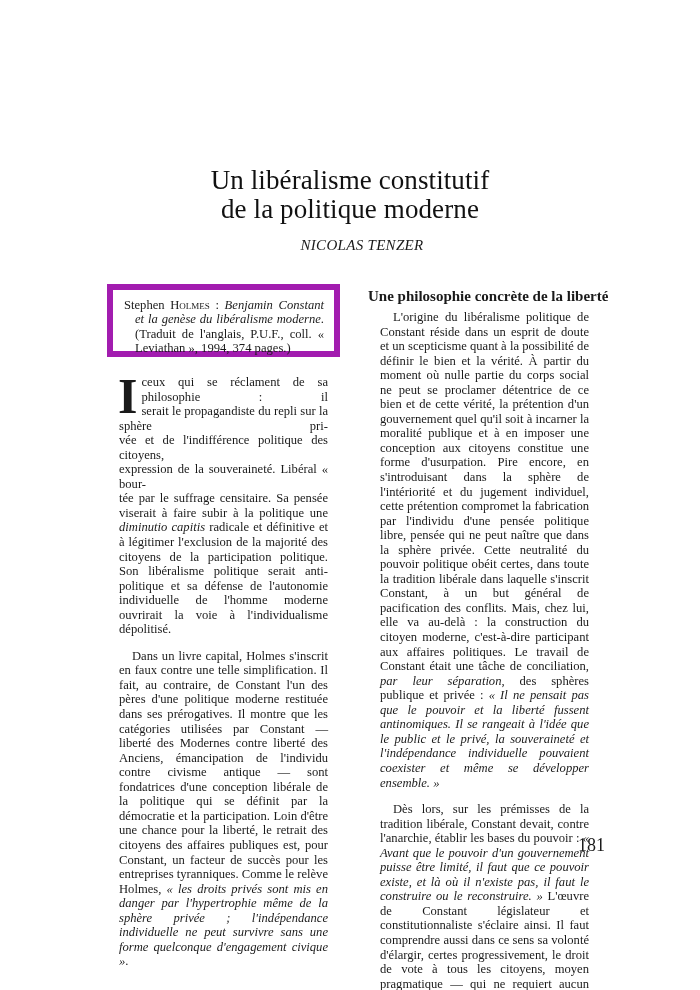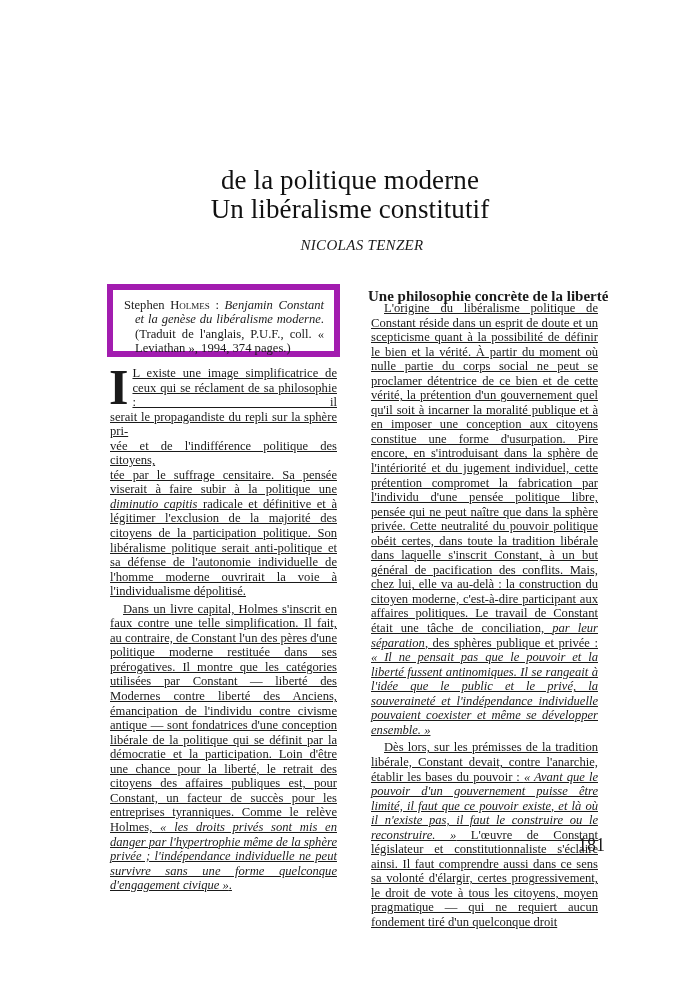--- a/index.html
+++ b/index.html
@@ -6,56 +6,56 @@
   body { width: 700px; height: 990px; position: relative; overflow: hidden; color: #1a1a1a;
          font-family: "Liberation Serif", "DejaVu Serif", serif; }
   .title { position: absolute; left: 0; width: 700px; top: 166px; text-align: center;
            font-size: 27px; line-height: 29px; color: #111; letter-spacing: 0.1px; }
   .author { position: absolute; left: 0; width: 700px; top: 237px; text-align: center;
             font-size: 15px; font-style: italic; letter-spacing: 0.3px; margin-left: 12px; }
   .col { position: absolute; width: 233px; font-size: 12.6px; line-height: 14.55px;
          text-align: justify; hyphens: none; }
   .col-left { left: 107px; top: 363px; }
   .col-right { left: 368px; top: 298px; }
-  .col p { margin: 3px; text-indent: 13px; text-decoration: underline; }
+  .col p { margin: 12px; text-indent: 13px; }
   .col p.noindent { text-indent: 0; }
   .box { position: absolute; left: 107px; top: 284px; width: 233px; height: 73px;
          border: 6px solid #a21caf; box-sizing: border-box; padding: 8px 10px 0 11px;
          font-size: 12.6px; line-height: 14.4px; text-align: justify; }
   .box .ref { margin: 0; padding-left: 11px; text-indent: -11px; }
   .sc { font-variant: small-caps; }
   .it { font-style: italic; }
   .dropcap { float: left; font-size: 50px; line-height: 38px; margin: 2px 4px -2px -1px;
              font-weight: bold; }
   .section-title { position: absolute; left: 368px; top: 280px; font-size: 15px;
                    font-weight: bold; white-space: nowrap; margin-top: 8px; }
   .pagenum { position: absolute; left: 578px; top: 835px; font-size: 18px; }
   .line { display: block; text-align: justify; text-align-last: justify; }
 </style>
 </head>
 <body>
 
 <div class="title">
+  <div>Un libéralisme constitutif</div>
   <div>de la politique moderne</div>
-  <div>Un libéralisme constitutif</div>
 </div>
 
 <div class="author">NICOLAS TENZER</div>
 
 <div class="box">
   <p class="ref"><span>Stephen </span><span class="sc">Holmes</span><span> : </span><span class="it">Benjamin Constant et la genèse du libéralisme moderne</span><span>. (Traduit de l'anglais, P.U.F., coll. « Leviathan », 1994, 374 pages.)</span></p>
 </div>
 
 <div class="col col-left">
   <p class="noindent">
     <span class="dropcap">I</span>
-    <span class="line">L existe une image simplificatrice de</span>
     <span class="line">ceux qui se réclament de sa philosophie : il</span>
     <span class="line">serait le propagandiste du repli sur la sphère pri-</span>
     <span class="line">vée et de l'indifférence politique des citoyens,</span>
+    <span class="line">expression de la souveraineté. Libéral « bour-</span>
     <span>tée par le suffrage censitaire. Sa pensée viserait à faire subir à la politique une </span><span class="it">diminutio capitis</span><span> radicale et définitive et à légitimer l'exclusion de la majorité des citoyens de la participation politique. Son libéralisme politique serait anti-politique et sa défense de l'autonomie individuelle de l'homme moderne ouvrirait la voie à l'individualisme dépolitisé.</span>
   </p>
   <p><span>Dans un livre capital, Holmes s'inscrit en faux contre une telle simplification. Il fait, au contraire, de Constant l'un des pères d'une politique moderne restituée dans ses prérogatives. Il montre que les catégories utilisées par Constant — liberté des Modernes contre liberté des Anciens, émancipation de l'individu contre civisme antique — sont fondatrices d'une conception libérale de la politique qui se définit par la démocratie et la participation. Loin d'être une chance pour la liberté, le retrait des citoyens des affaires publiques est, pour Constant, un facteur de succès pour les entreprises tyranniques. Comme le relève Holmes, </span><span class="it">« les droits privés sont mis en danger par l'hypertrophie même de la sphère privée ; l'indépendance individuelle ne peut survivre sans une forme quelconque d'engagement civique »</span><span>.</span></p>
 </div>
 
 <div class="section-title">Une philosophie concrète de la liberté</div>
 
 <div class="col col-right">
   <p><span>L'origine du libéralisme politique de Constant réside dans un esprit de doute et un scepticisme quant à la possibilité de définir le bien et la vérité. À partir du moment où nulle partie du corps social ne peut se proclamer détentrice de ce bien et de cette vérité, la prétention d'un gouvernement quel qu'il soit à incarner la moralité publique et à en imposer une conception aux citoyens constitue une forme d'usurpation. Pire encore, en s'introduisant dans la sphère de l'intériorité et du jugement individuel, cette prétention compromet la fabrication par l'individu d'une pensée politique libre, pensée qui ne peut naître que dans la sphère privée. Cette neutralité du pouvoir politique obéit certes, dans toute la tradition libérale dans laquelle s'inscrit Constant, à un but général de pacification des conflits. Mais, chez lui, elle va au-delà : la construction du citoyen moderne, c'est-à-dire participant aux affaires politiques. Le travail de Constant était une tâche de conciliation, </span><span class="it">par leur séparation</span><span>, des sphères publique et privée : </span><span class="it">« Il ne pensait pas que le pouvoir et la liberté fussent antinomiques. Il se rangeait à l'idée que le public et le privé, la souveraineté et l'indépendance individuelle pouvaient coexister et même se développer ensemble. »</span></p>
   <p><span>Dès lors, sur les prémisses de la tradition libérale, Constant devait, contre l'anarchie, établir les bases du pouvoir : </span><span class="it">« Avant que le pouvoir d'un gouvernement puisse être limité, il faut que ce pouvoir existe, et là où il n'existe pas, il faut le construire ou le reconstruire. »</span><span> L'œuvre de Constant législateur et constitutionnaliste s'éclaire ainsi. Il faut comprendre aussi dans ce sens sa volonté d'élargir, certes progressivement, le droit de vote à tous les citoyens, moyen pragmatique — qui ne requiert aucun fondement tiré d'un quelconque droit</span></p>

